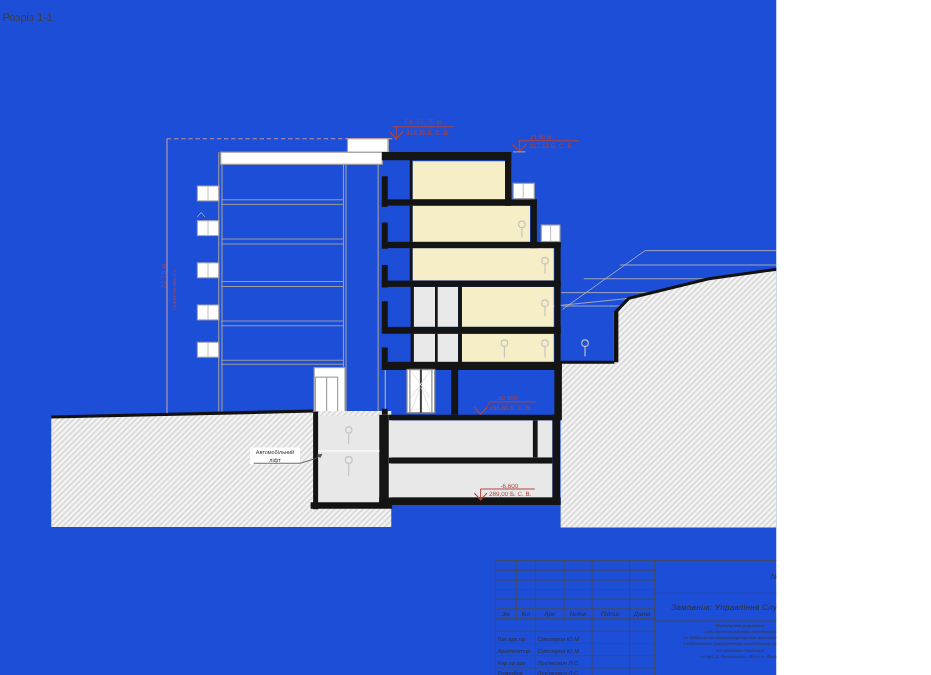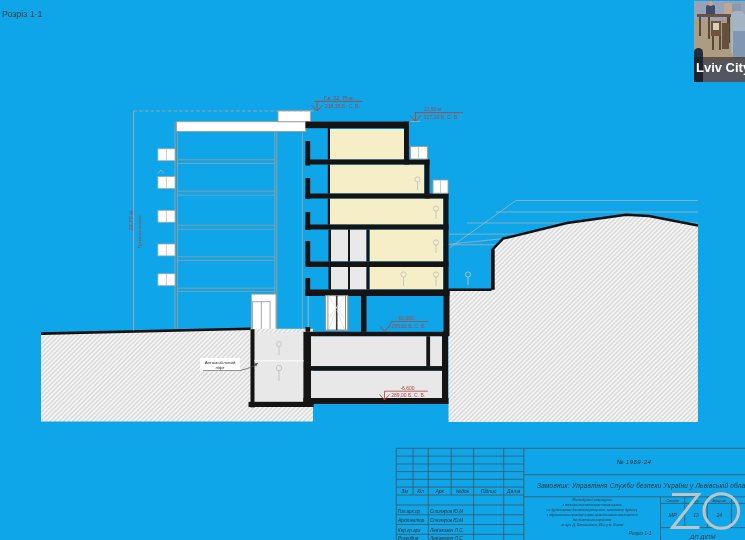--- a/index.html
+++ b/index.html
@@ -1,16 +1,16 @@
 <!DOCTYPE html>
 <html><head>
 <meta charset="utf-8">
 <style>
   html,body{margin:0;padding:0;background:#fff;}
-  #page{position:relative;width:745px;height:540px;background:#0ea5e9;overflow:hidden;
+  #page{position:relative;width:621px;height:540px;background:#1d4ed8;overflow:hidden;
         font-family:"Liberation Sans", sans-serif;}
   svg{position:absolute;top:0;left:0;}
 </style>
 </head>
 <body>
 <div id="page">
 <svg width="745" height="540" viewBox="0 0 745 540">
   <defs>
     <pattern id="hatch" patternUnits="userSpaceOnUse" width="3.2" height="3.2" patternTransform="rotate(45)">
       <rect width="3.2" height="3.2" fill="#ececec"></rect>

